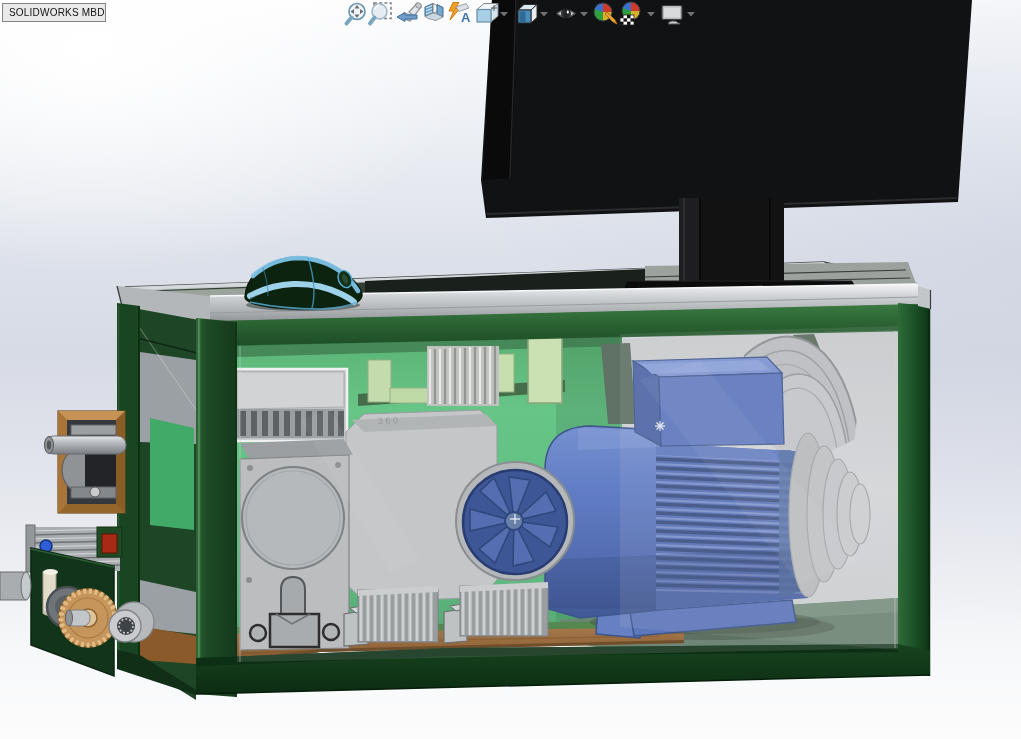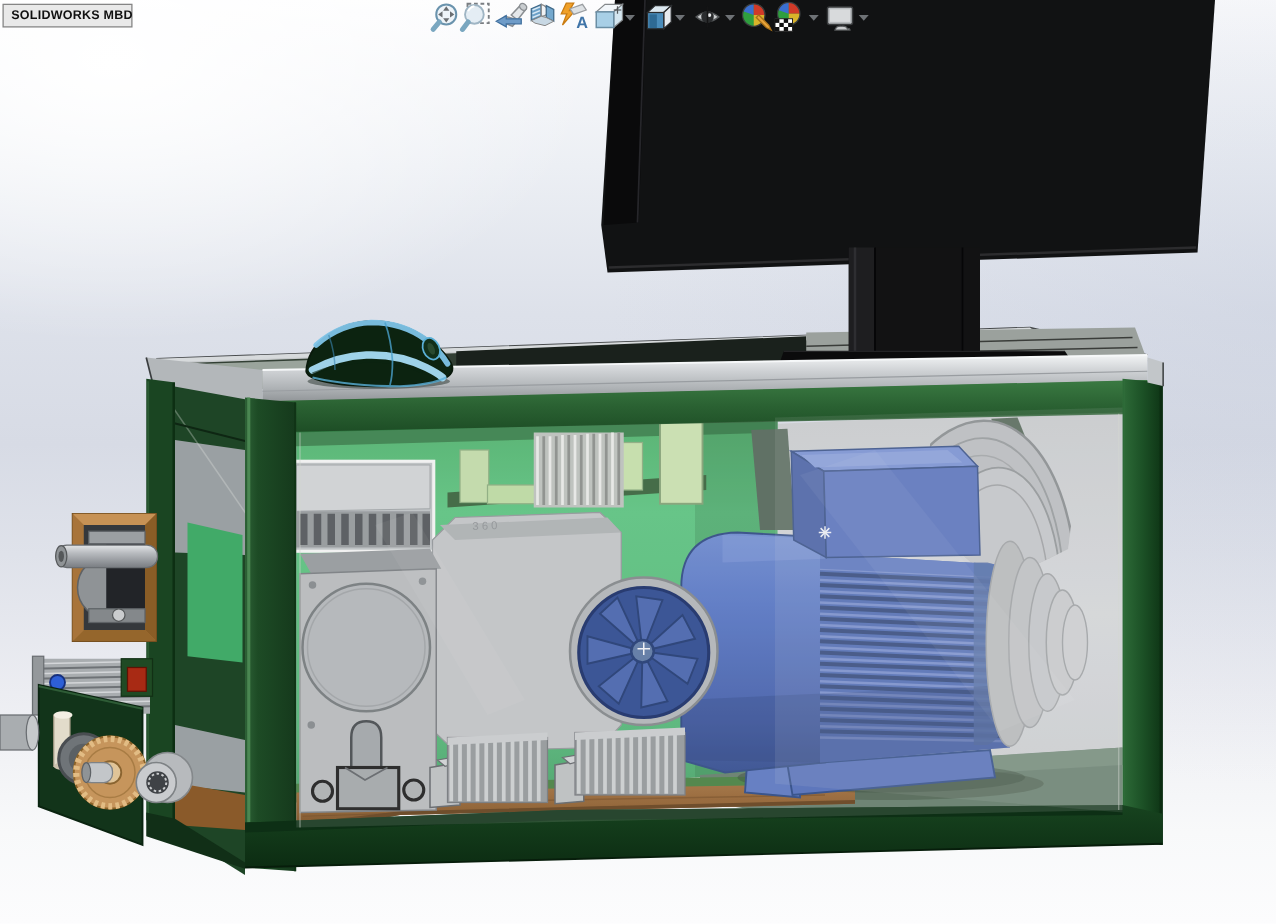--- a/index.html
+++ b/index.html
@@ -5,21 +5,21 @@
   html,body{margin:0;padding:0;width:1021px;height:739px;overflow:hidden;
     font-family:"Liberation Sans", sans-serif;}
   #stage{position:relative;width:1021px;height:739px;
     background:linear-gradient(180deg,#fdfdfe 0%,#eceff4 18%,#dde1ea 34%,#d7dbe5 48%,#dfe2ea 60%,#ecedf2 75%,#f8f9fa 90%,#fcfcfd 100%);}
   #wash1{position:absolute;left:0;top:0;width:1021px;height:739px;
     background:radial-gradient(ellipse 540px 310px at 90px 50px, rgba(255,255,255,1) 0%, rgba(255,255,255,0) 72%);}
   #wash2{position:absolute;left:0;top:0;width:1021px;height:739px;
     background:radial-gradient(ellipse 760px 540px at 1021px 250px, rgba(196,203,220,0.40) 0%, rgba(196,203,220,0) 70%);}
   svg{position:absolute;left:0;top:0;}
   #label{position:absolute;left:2px;top:3px;width:96px;height:17px;background:#e9e9e9;
-    border:1px solid #858585;font-size:10px;color:#111;line-height:17px;padding-left:6px;letter-spacing:0.2px;white-space:nowrap;font-weight:bold;}
+    border:1px solid #858585;font-size:10px;color:#111;line-height:17px;padding-left:6px;letter-spacing:0.2px;white-space:nowrap;}
 </style>
 </head>
 <body>
 <div id="stage">
 <div id="wash1"></div>
 <div id="wash2"></div>
 <svg width="1021" height="739" viewBox="0 0 1021 739">
 <defs>
   <linearGradient id="silverBand" x1="0" y1="0" x2="0" y2="1">
     <stop offset="0" stop-color="#f2f4f5"></stop>

